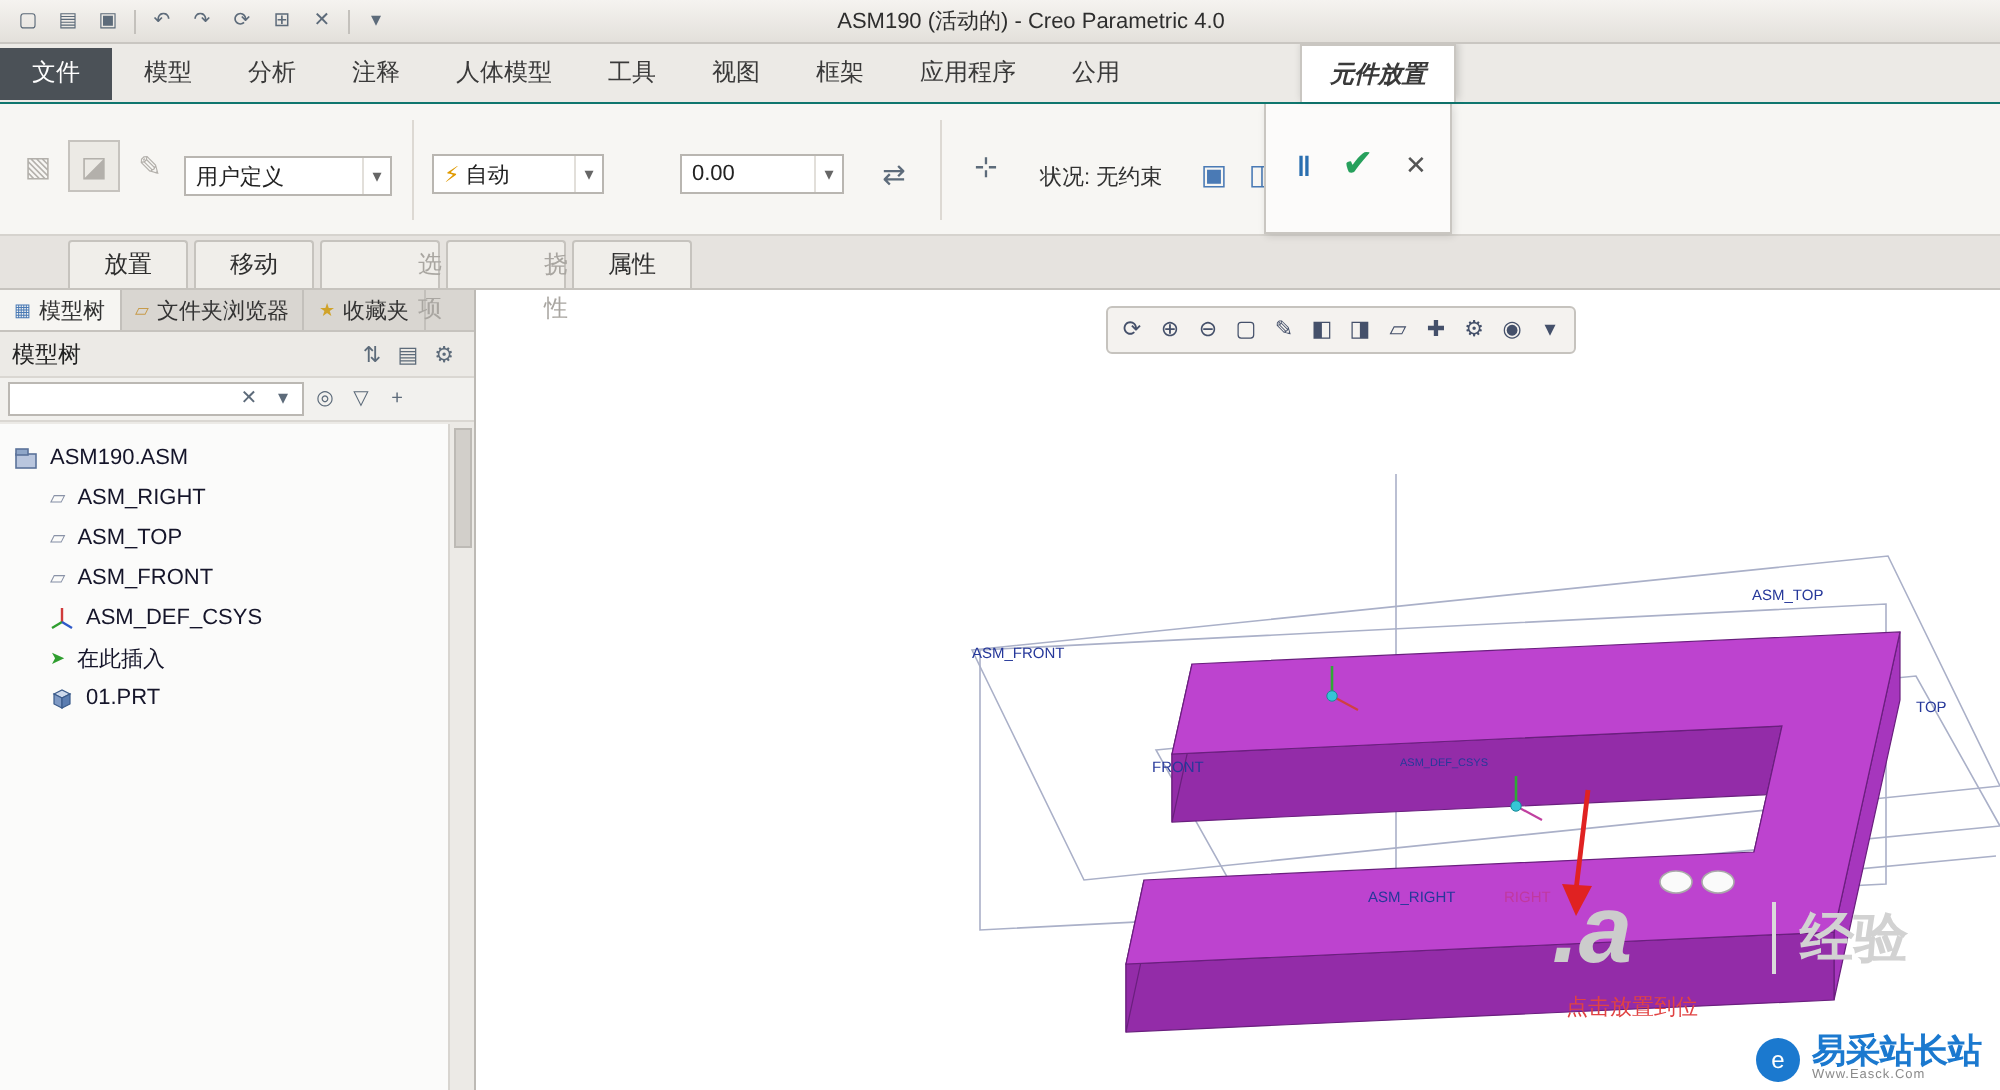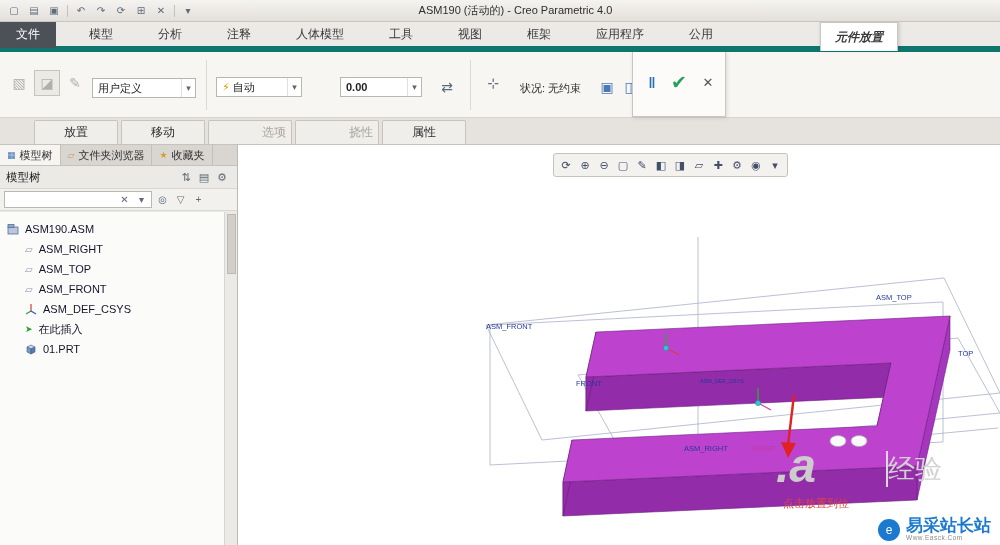--- a/index.html
+++ b/index.html
@@ -7,21 +7,21 @@
   #app{position:relative;width:1000px;height:545px;background:#ececea;overflow:hidden;font-size:12px;color:#222;}
 
   
   #titlebar{position:absolute;top:0;left:0;width:100%;height:22px;background:linear-gradient(#f5f3f0,#e3e0db);border-bottom:1px solid #c9c6c1;display:flex;align-items:center;z-index:5;}
   .qat{display:flex;align-items:center;gap:2px;padding-left:5px;}
   .qbtn{width:18px;height:16px;font-size:10px;line-height:16px;text-align:center;color:#5d6b7a;}
   .qsep{width:1px;height:12px;background:#c4c1bc;margin:0 2px;}
   .titletext{position:absolute;left:0;right:0;text-align:center;font-size:11px;color:#2e2e2e;pointer-events:none;margin-left:31px;}
 
   
-  #ribbontabs{position:absolute;top:22px;left:0;width:100%;height:30px;background:#eceae6;display:flex;align-items:flex-start;border-bottom:6px solid #0f766e;z-index:4;gap:17px;}
+  #ribbontabs{position:absolute;top:22px;left:0;width:100%;height:30px;background:#eceae6;display:flex;align-items:center;border-bottom:1px solid #0f766e;z-index:4;}
   .rtab{padding:0 14px;height:26px;line-height:25px;font-size:12px;color:#3a3a3a;white-space:nowrap;}
   .rtab.file{background:#4b5157;color:#fff;padding:0 16px;margin-right:2px;}
   .rtab.contextual{font-style:italic;font-weight:bold;background:#fff;border:1px solid #c9c6c1;border-bottom:none;height:29px;line-height:28px;margin-left:76px;box-shadow:1px -1px 4px rgba(0,0,0,.18);}
 
   
   #ribbonbody{position:absolute;top:52px;left:0;width:100%;height:66px;background:#f7f6f3;border-bottom:1px solid #d6d3ce;z-index:3;}
   .rb-btn{position:absolute;width:26px;height:26px;color:#5d6b7a;text-align:center;line-height:24px;font-size:14px;border:1px solid transparent;}
   .rb-btn.pressed{background:#eceae5;border:1px solid #c6c3be;}
   .rb-btn.dim{color:#b3b0ab;}
   .combo{position:absolute;height:20px;background:#fff;border:1px solid #b9b6b1;display:flex;align-items:center;font-size:11px;padding-left:5px;}
@@ -31,21 +31,21 @@
   .vsep{position:absolute;top:8px;width:1px;height:50px;background:#ddd9d3;}
   .statustxt{position:absolute;font-size:11px;color:#333;white-space:nowrap;}
   #ctxcard{position:absolute;left:632px;top:0;width:94px;height:65px;background:#fcfbfa;border:1px solid #c9c6c1;border-top:none;box-shadow:1px 1px 4px rgba(0,0,0,.12);}
   #ctxcard .cbtn{position:absolute;top:18px;width:26px;height:26px;text-align:center;line-height:26px;}
   .pauseglyph{color:#2b6fb0;font-weight:bold;font-size:14px;}
   .checkglyph{color:#27a05c;font-size:19px;}
   .xglyph{color:#555;font-size:13px;}
 
   
   #subtabs{position:absolute;top:118px;left:0;width:100%;height:27px;background:#e6e3df;border-bottom:1px solid #c6c3be;display:flex;align-items:flex-end;padding-left:34px;z-index:2;}
-  .stab{width:84px;height:24px;line-height:22px;text-align:center;font-size:12px;background:#f0eeea;border:1px solid #c6c3be;border-bottom:none;margin-right:3px;border-radius:2px 2px 0 0;color:#2e2e2e;}
+  .stab{width:60px;height:24px;line-height:22px;text-align:center;font-size:12px;background:#f0eeea;border:1px solid #c6c3be;border-bottom:none;margin-right:3px;border-radius:2px 2px 0 0;color:#2e2e2e;}
   .stab.disabled{color:#a9a6a1;padding-left:48px;}
 
   
   #content{position:absolute;top:145px;left:0;width:1000px;height:400px;}
 
   
   #leftpanel{position:absolute;left:0;top:0;width:238px;height:400px;background:#eceae6;border-right:1px solid #bdbab5;}
   .ptabs{display:flex;height:21px;background:#d9d6d1;border-bottom:1px solid #c6c3be;}
   .ptab{display:flex;align-items:center;gap:4px;padding:0 7px;font-size:11px;background:#d9d6d1;border-right:1px solid #c3c0bb;color:#333;white-space:nowrap;}
   .ptab.active{background:#f6f5f2;}
@@ -63,21 +63,21 @@
   .uinsert{color:#2f9e2f;font-size:9px;}
   .scrolltrack{position:absolute;top:67px;right:0;width:13px;bottom:0;background:#eceae6;border-left:1px solid #d8d5d0;}
   .scrollthumb{position:absolute;top:2px;left:2px;width:9px;height:60px;background:#d2cfca;border:1px solid #bdbab5;}
 
   
   #graphics{position:absolute;left:238px;top:0;width:762px;height:400px;background:#ffffff;overflow:hidden;}
   #gtoolbar{position:absolute;left:315px;top:8px;height:24px;display:flex;align-items:center;gap:1px;background:#f4f2ef;border:1px solid #c6c3be;border-radius:3px;padding:1px 3px;z-index:3;}
   .gicon{width:18px;height:19px;line-height:19px;text-align:center;font-size:11px;color:#44506a;}
   #scene{position:absolute;left:0;top:0;}
   .wm-a{position:absolute;left:538px;top:293px;font-size:48px;font-weight:bold;font-style:italic;color:#cccccc;z-index:2;}
-  .wm-jy{position:absolute;left:648px;top:306px;font-size:27px;font-weight:normal;color:#d2d2d2;border-left:2px solid #dadada;z-index:2;}
+  .wm-jy{position:absolute;left:648px;top:306px;font-size:27px;font-weight:bold;color:#d2d2d2;border-left:2px solid #dadada;padding-left:12px;z-index:2;}
   .red-note{position:absolute;left:545px;top:351px;font-size:11px;color:#e04343;z-index:2;}
   .sitebar{position:absolute;right:0;bottom:0;height:31px;display:flex;align-items:center;gap:6px;padding:0 9px 0 7px;background:rgba(255,255,255,.8);z-index:4;}
   .sitelogo{width:22px;height:22px;border-radius:50%;background:#1b79cf;color:#fff;text-align:center;line-height:22px;font-size:12px;flex:0 0 22px;}
   .sitetextcol{display:flex;flex-direction:column;line-height:1;}
   .sitename{font-size:17px;font-weight:bold;color:#1b79cf;text-shadow:0 1px 0 #fff,0 -1px 0 #fff;}
   .siteurl{font-size:6.5px;color:#8a8a8a;margin-top:1px;letter-spacing:.5px;}
 </style>
 </head>
 <body>
 
@@ -125,21 +125,21 @@
     </div>
 
     <div class="vsep" style="left:206px;"></div>
 
     <div class="combo" style="left:216px;top:25px;width:86px;">
       <span class="bolt">⚡</span>
       <span class="cval">自动</span>
       <span class="carrot">▾</span>
     </div>
 
-    <div class="combo" style="left:340px;top:25px;width:82px;font-weight:bold;">
+    <div class="combo" style="left:340px;top:25px;width:82px;">
       <span class="cval">0.00</span>
       <span class="carrot">▾</span>
     </div>
 
     <div class="rb-btn" style="left:434px;top:22px;">⇄</div>
 
     <div class="vsep" style="left:470px;"></div>
 
     <div class="rb-btn" style="left:480px;top:18px;">⊹</div>
 

